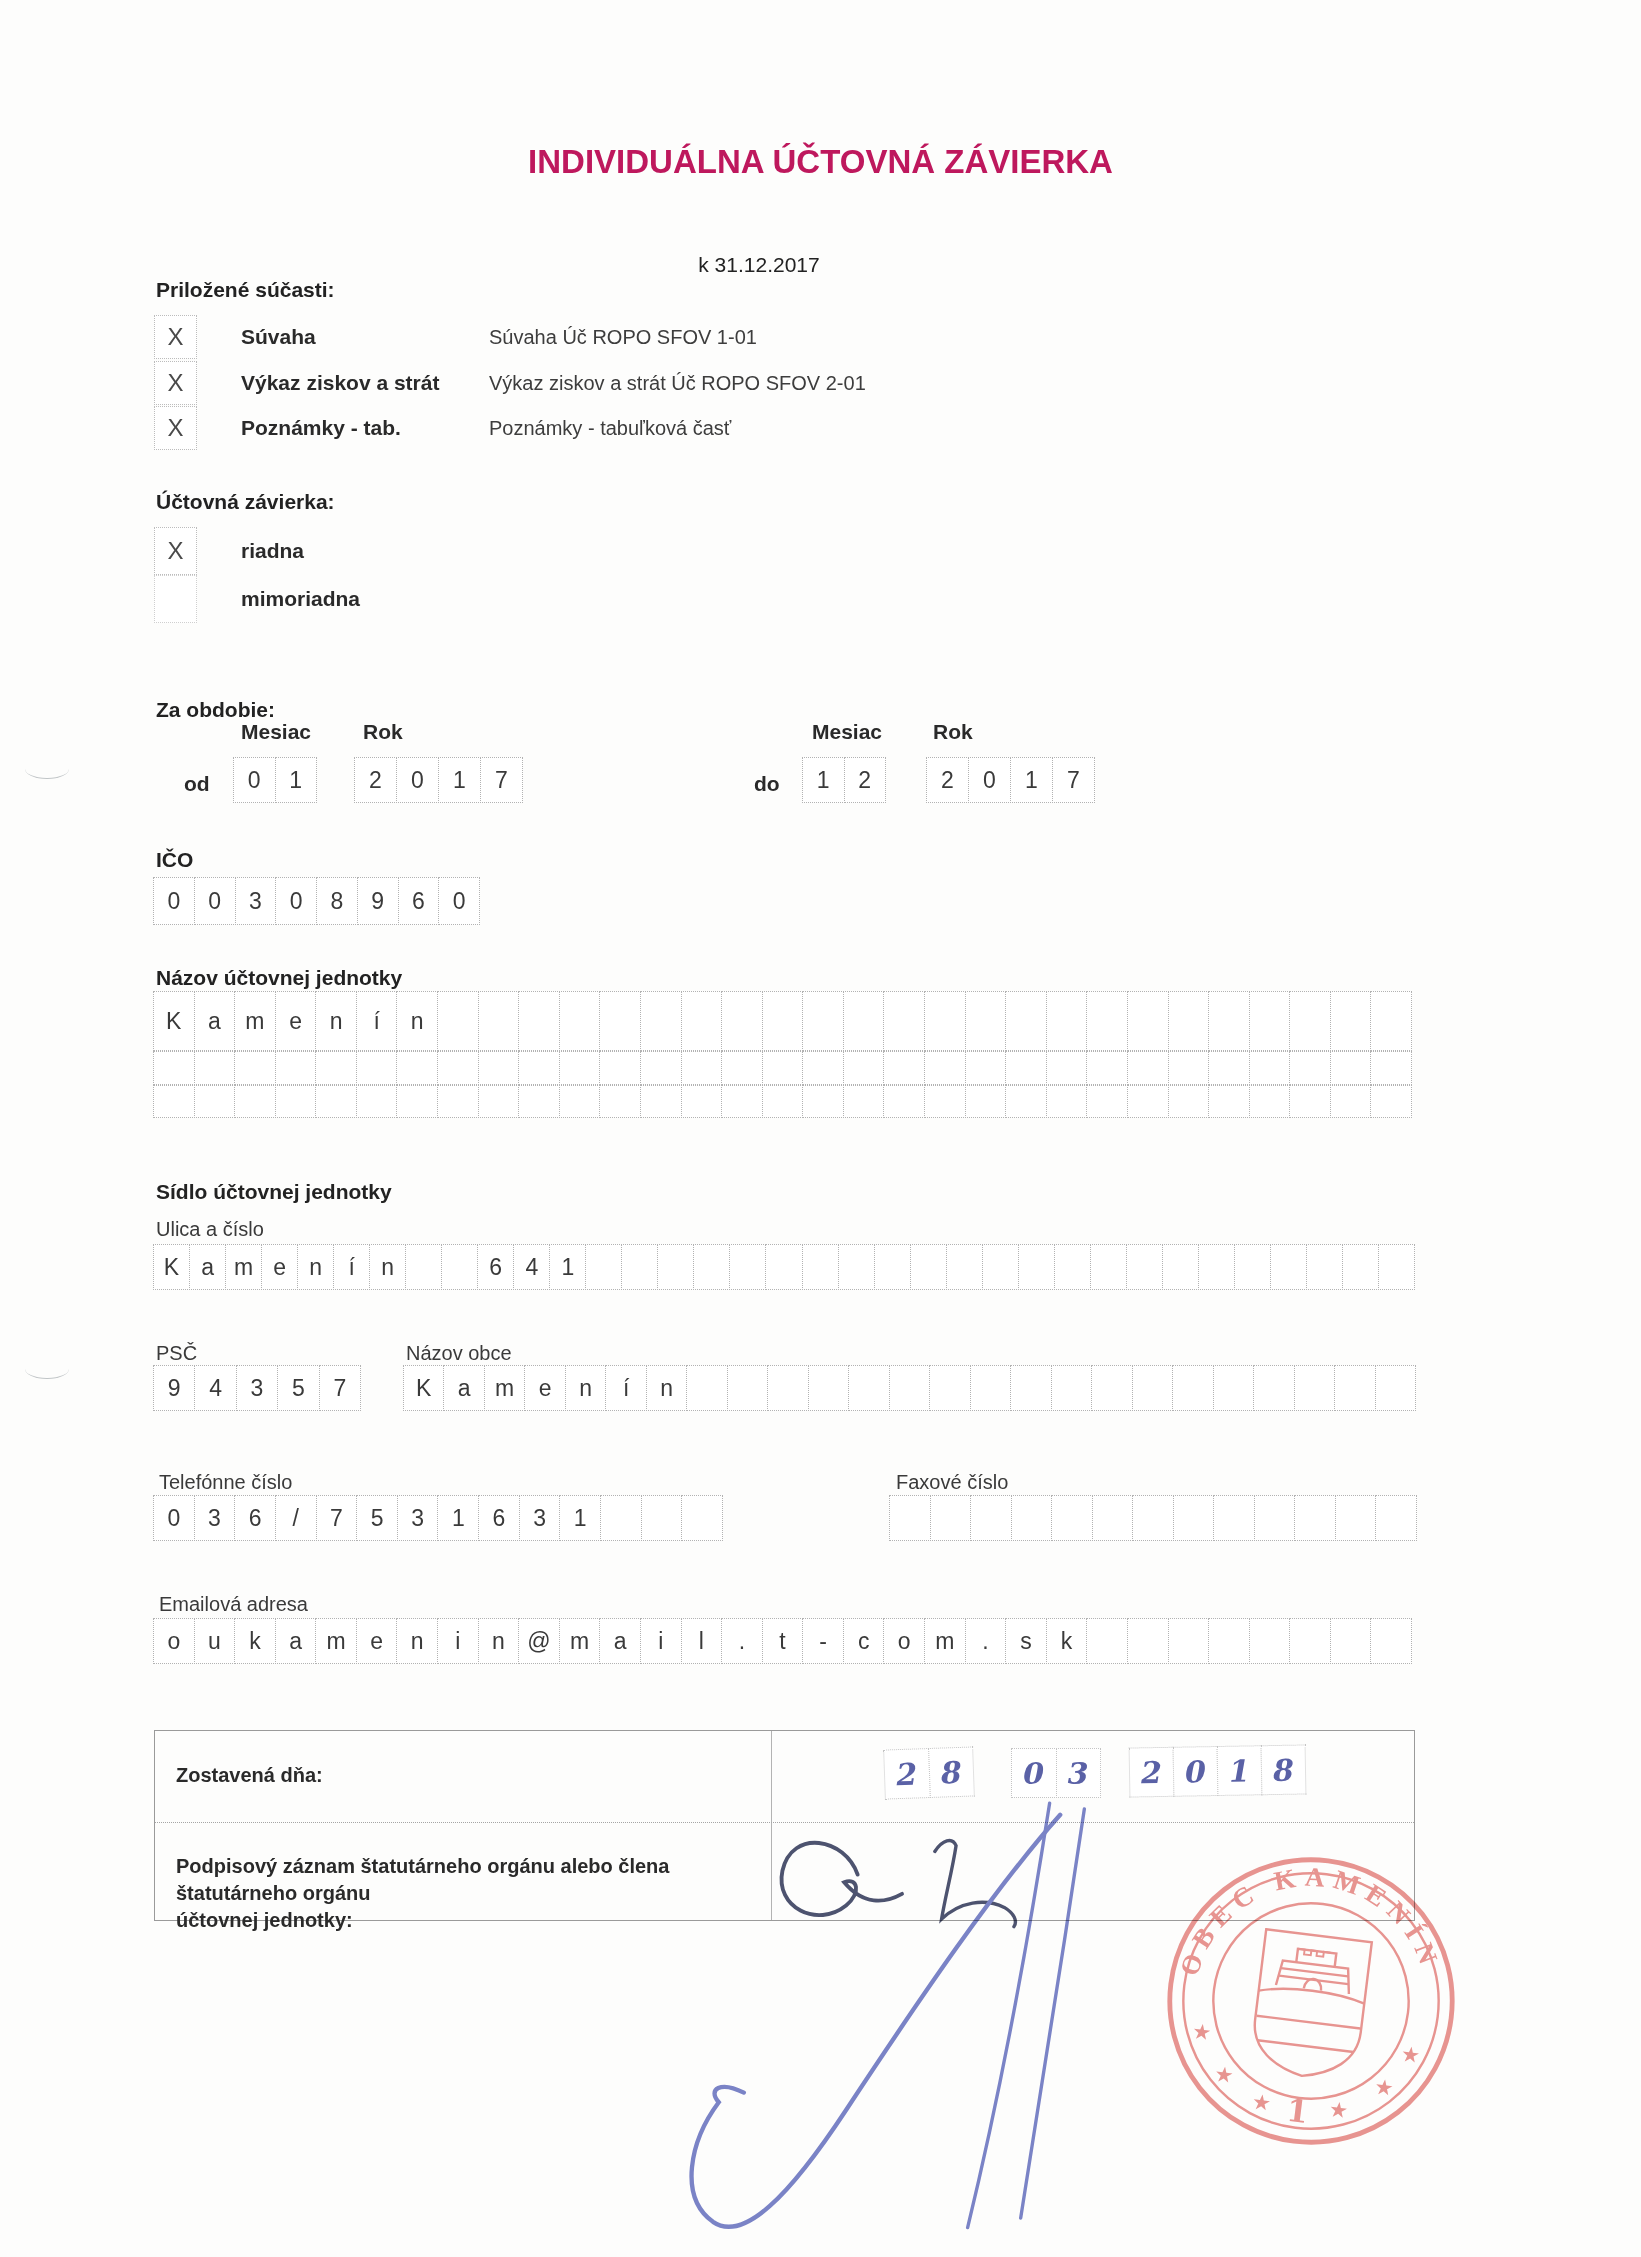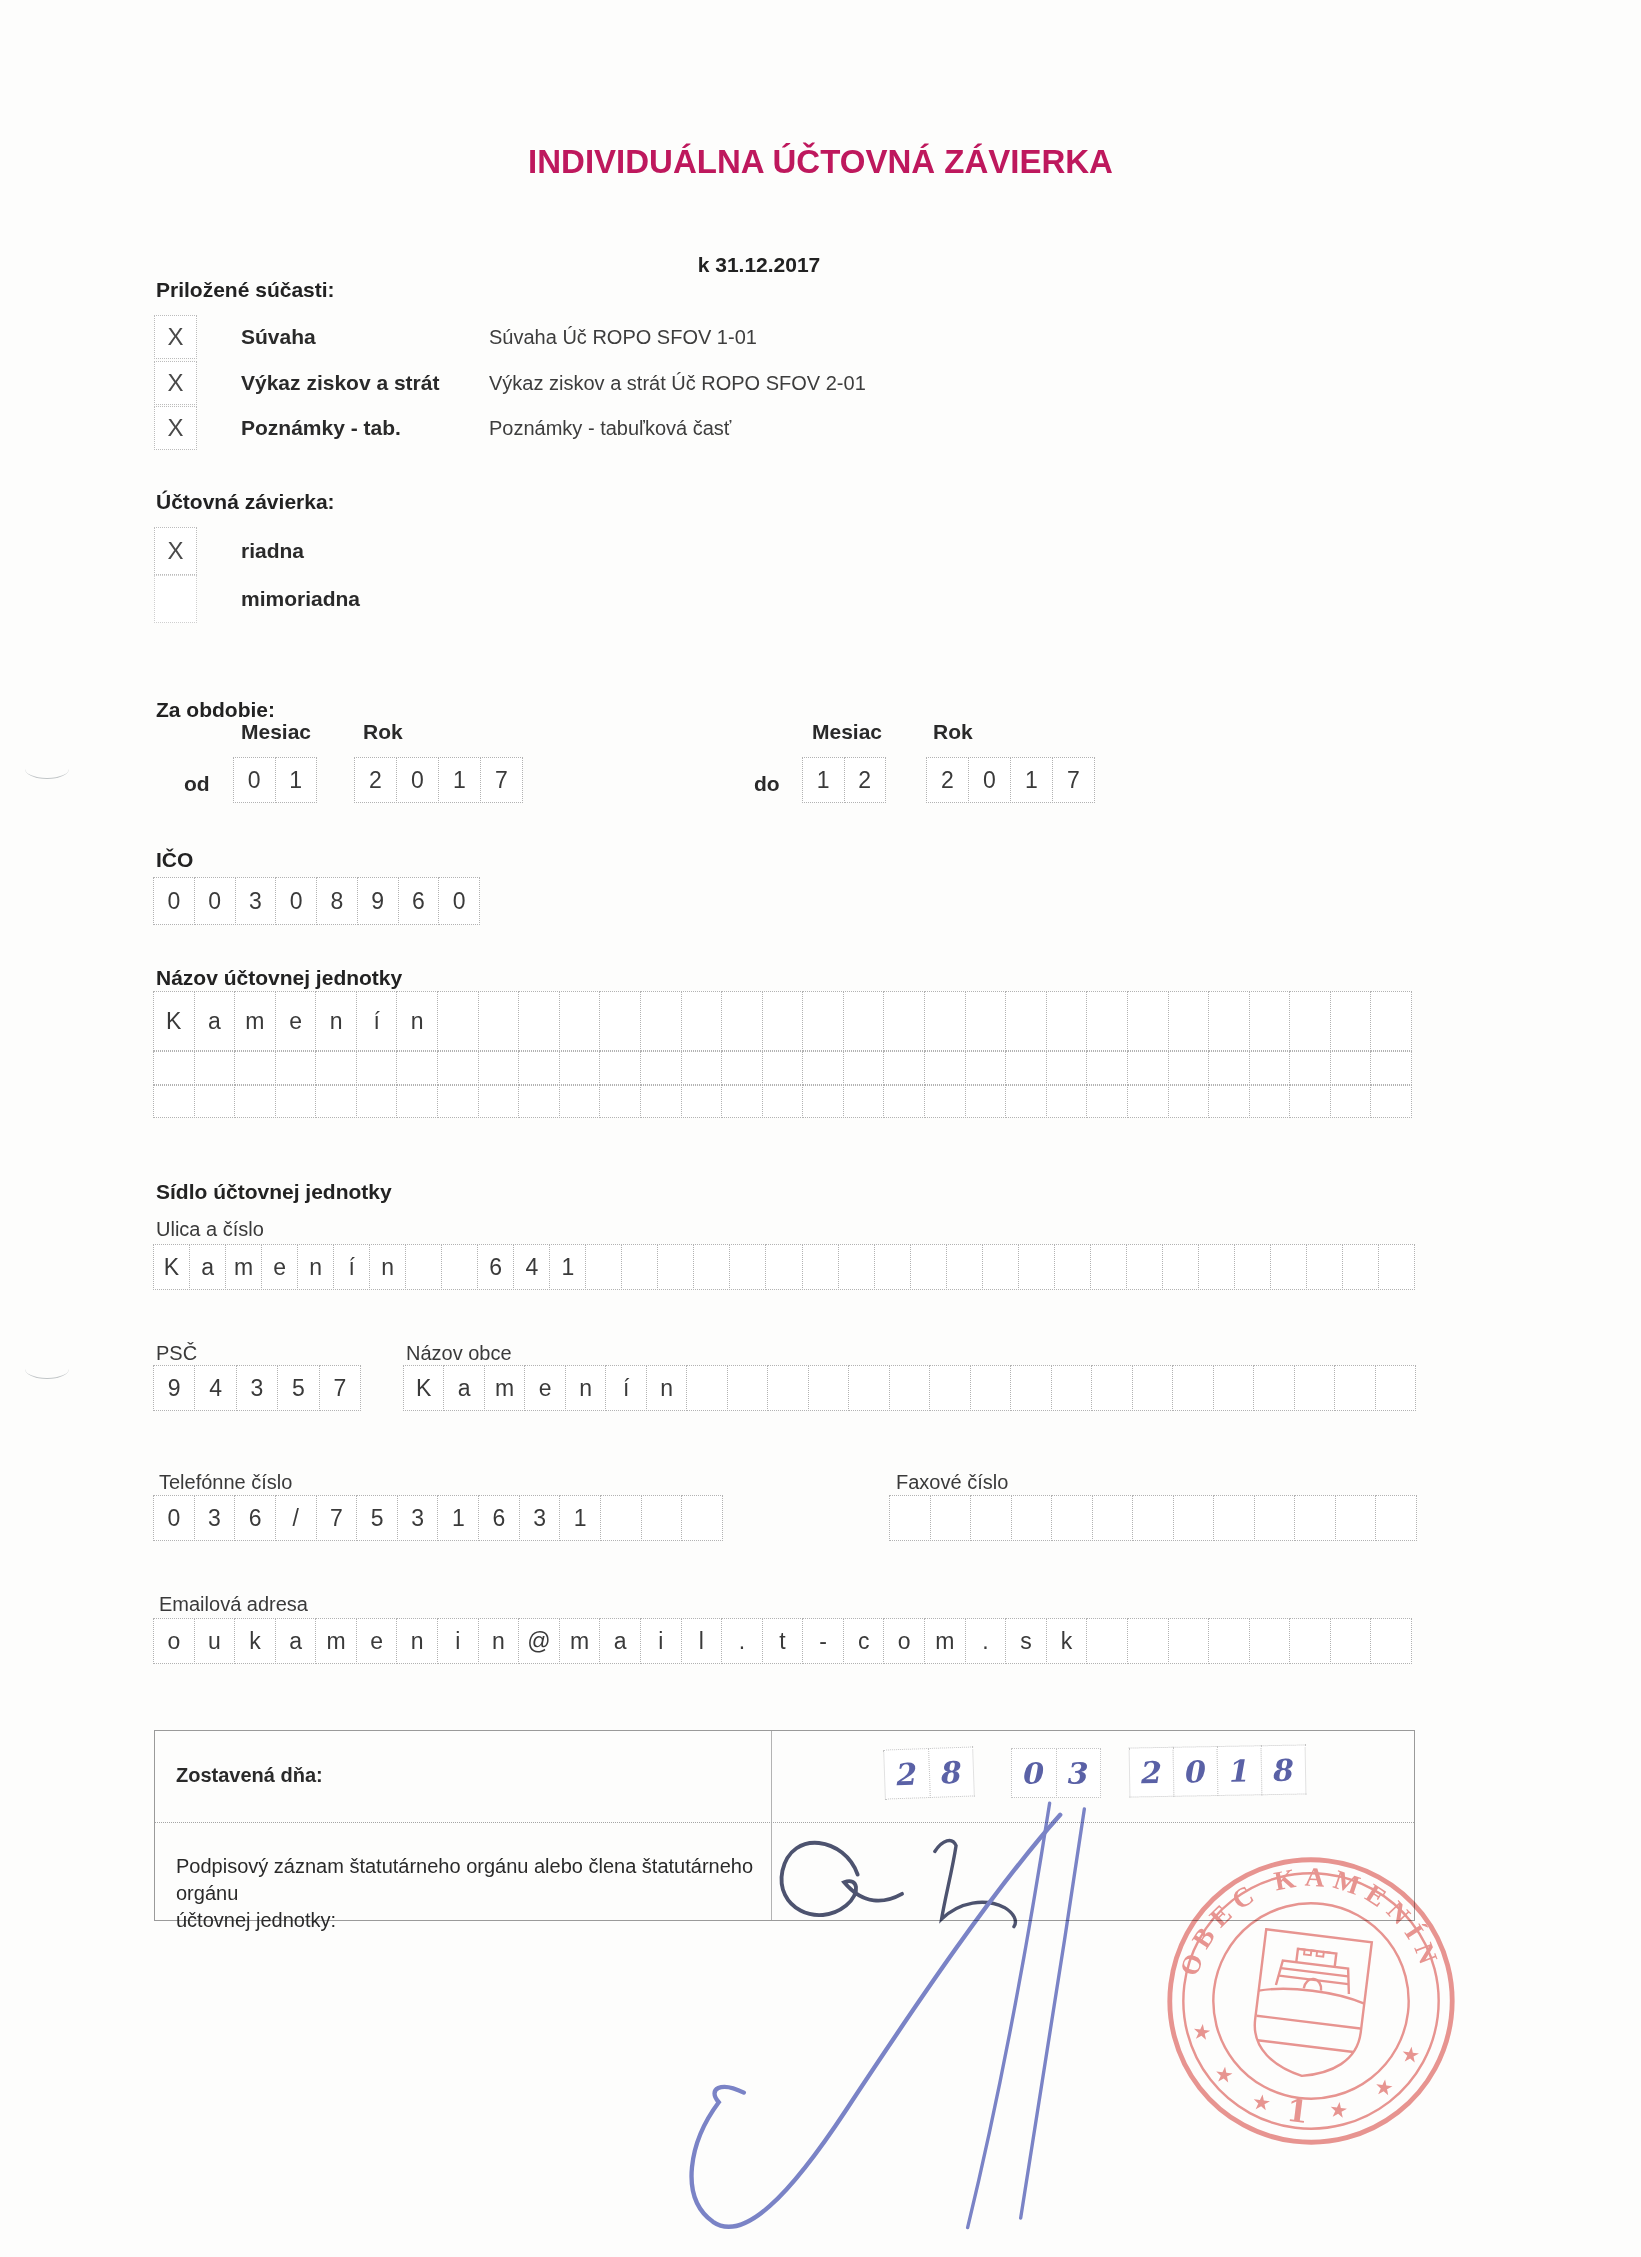--- a/index.html
+++ b/index.html
@@ -3,21 +3,21 @@
 <meta charset="utf-8">
 <style>
   html,body{margin:0;padding:0;background:#e8e8e8;}
   .page{
     position:relative;width:1641px;height:2257px;background:#fdfdfc;
     font-family:"Liberation Sans",sans-serif;color:#333;overflow:hidden;
     box-shadow:0 0 7.7px rgba(0,0,0,.25);
   }
   .abs{position:absolute;}
   .title{width:1641px;text-align:center;font-size:33px;font-weight:bold;color:#be185d;letter-spacing:0px;}
-  .subtitle{width:1518px;text-align:center;font-size:21px;font-weight:bold;color:#222;}
+  .subtitle{width:1518px;text-align:center;font-size:21px;font-weight:normal;color:#222;}
   .h{font-size:21px;font-weight:bold;color:#222;}
   .lbl{font-size:20px;color:#3a3a3a;}
   .blbl{font-size:21px;font-weight:bold;color:#2a2a2a;}
   .desc{font-size:20px;color:#3d3d3d;}
   .chkrow{display:flex;align-items:center;}
   .checkbox{
     width:41px;height:42px;border:1.9px dotted #bcbcbc;background:#fff;
     display:flex;align-items:center;justify-content:center;
     font-size:24px;color:#4a4a4a;flex:0 0 auto;
   }
@@ -380,21 +380,21 @@
     <div class="abs grid handwritten" style="left:857px;top:17.4px;width:89px;height:50px;--cols:2;">
         <div class="cell">0</div>
         <div class="cell">3</div>
       </div>
     <div class="abs grid handwritten" style="left:975px;top:15.4px;width:176px;height:50px;--cols:4;transform:rotate(-1deg);">
         <div class="cell">2</div>
         <div class="cell">0</div>
         <div class="cell">1</div>
         <div class="cell">8</div>
       </div>
-    <div class="abs" style="left:21px;top:122px;width:579px;font-size:20px;font-weight:normal;line-height:27px;color:#2a2a2a;">
+    <div class="abs" style="left:21px;top:122px;width:579px;font-size:20px;font-weight:bold;line-height:27px;color:#2a2a2a;">
       <div>Podpisový záznam štatutárneho orgánu alebo člena štatutárneho orgánu</div>
       <div>účtovnej jednotky:</div>
     </div>
   </div>
 
   <svg class="abs ink" style="left:628px;top:1782px;" width="550" height="463" viewBox="0 0 570 480">
     <g fill="none" stroke-linecap="round">
       <path d="M 238,96 C 225,58 170,48 160,92 C 152,130 196,152 226,128 C 242,115 238,98 224,104 C 244,128 266,126 284,116" stroke="#4d5370" stroke-width="4"></path>
       <path d="M 318,72 C 326,60 336,57 340,66 C 336,92 329,118 325,142 C 344,124 370,120 390,130 C 400,136 404,144 400,150" stroke="#4d5370" stroke-width="3.5"></path>
       <path d="M 437,22 C 414,170 384,330 352,462" stroke="#7b84c9" stroke-width="3.5"></path>

